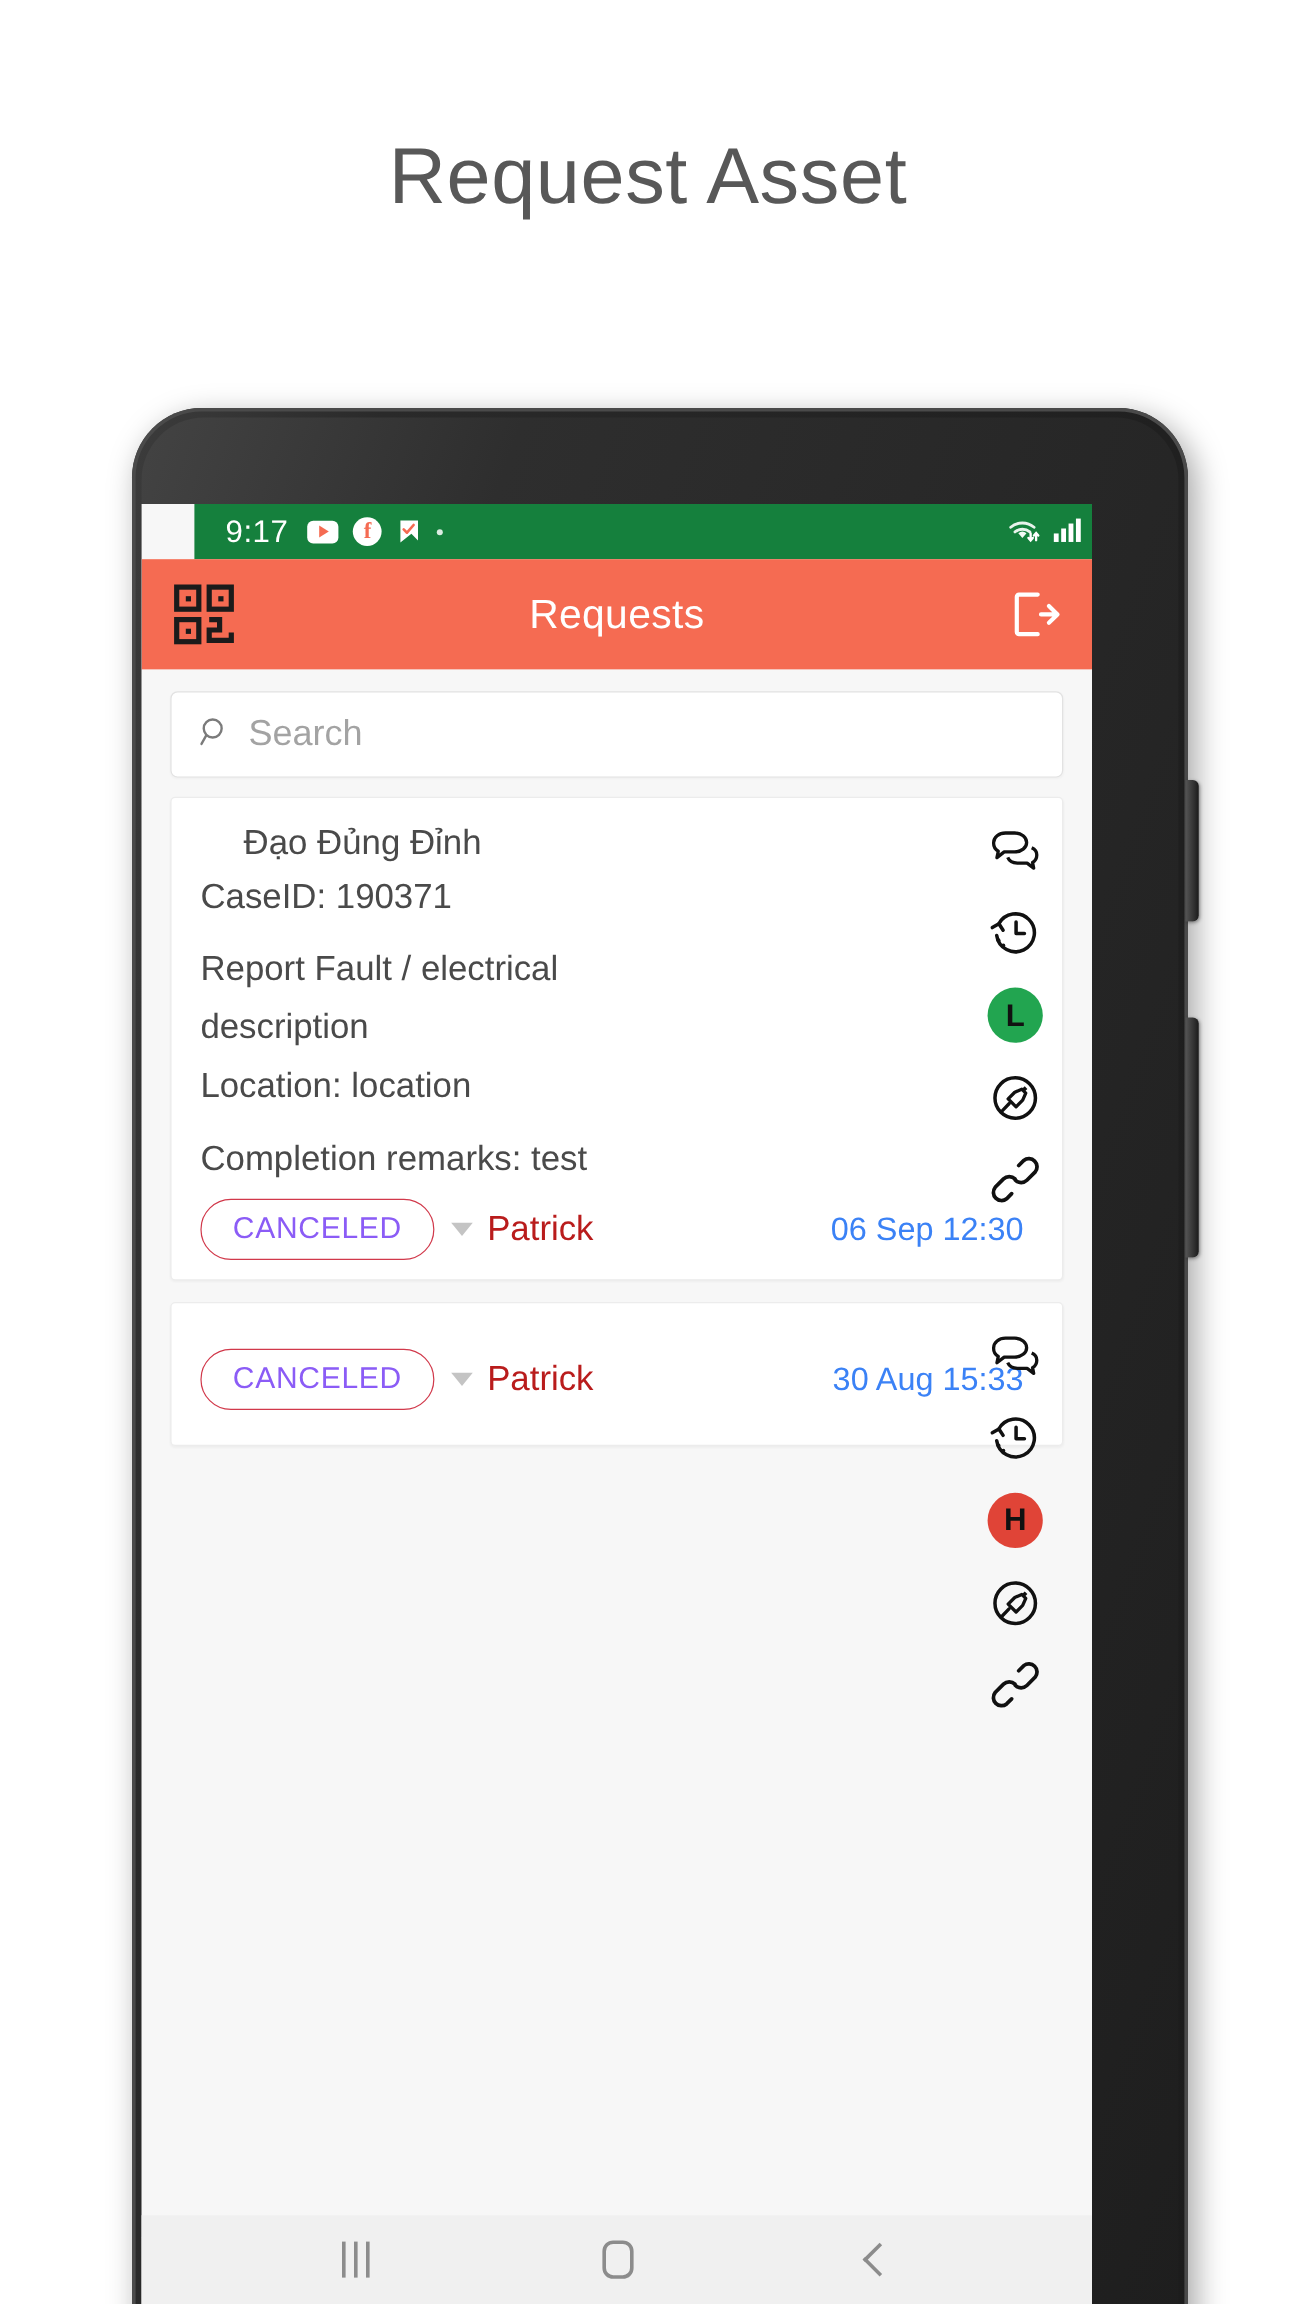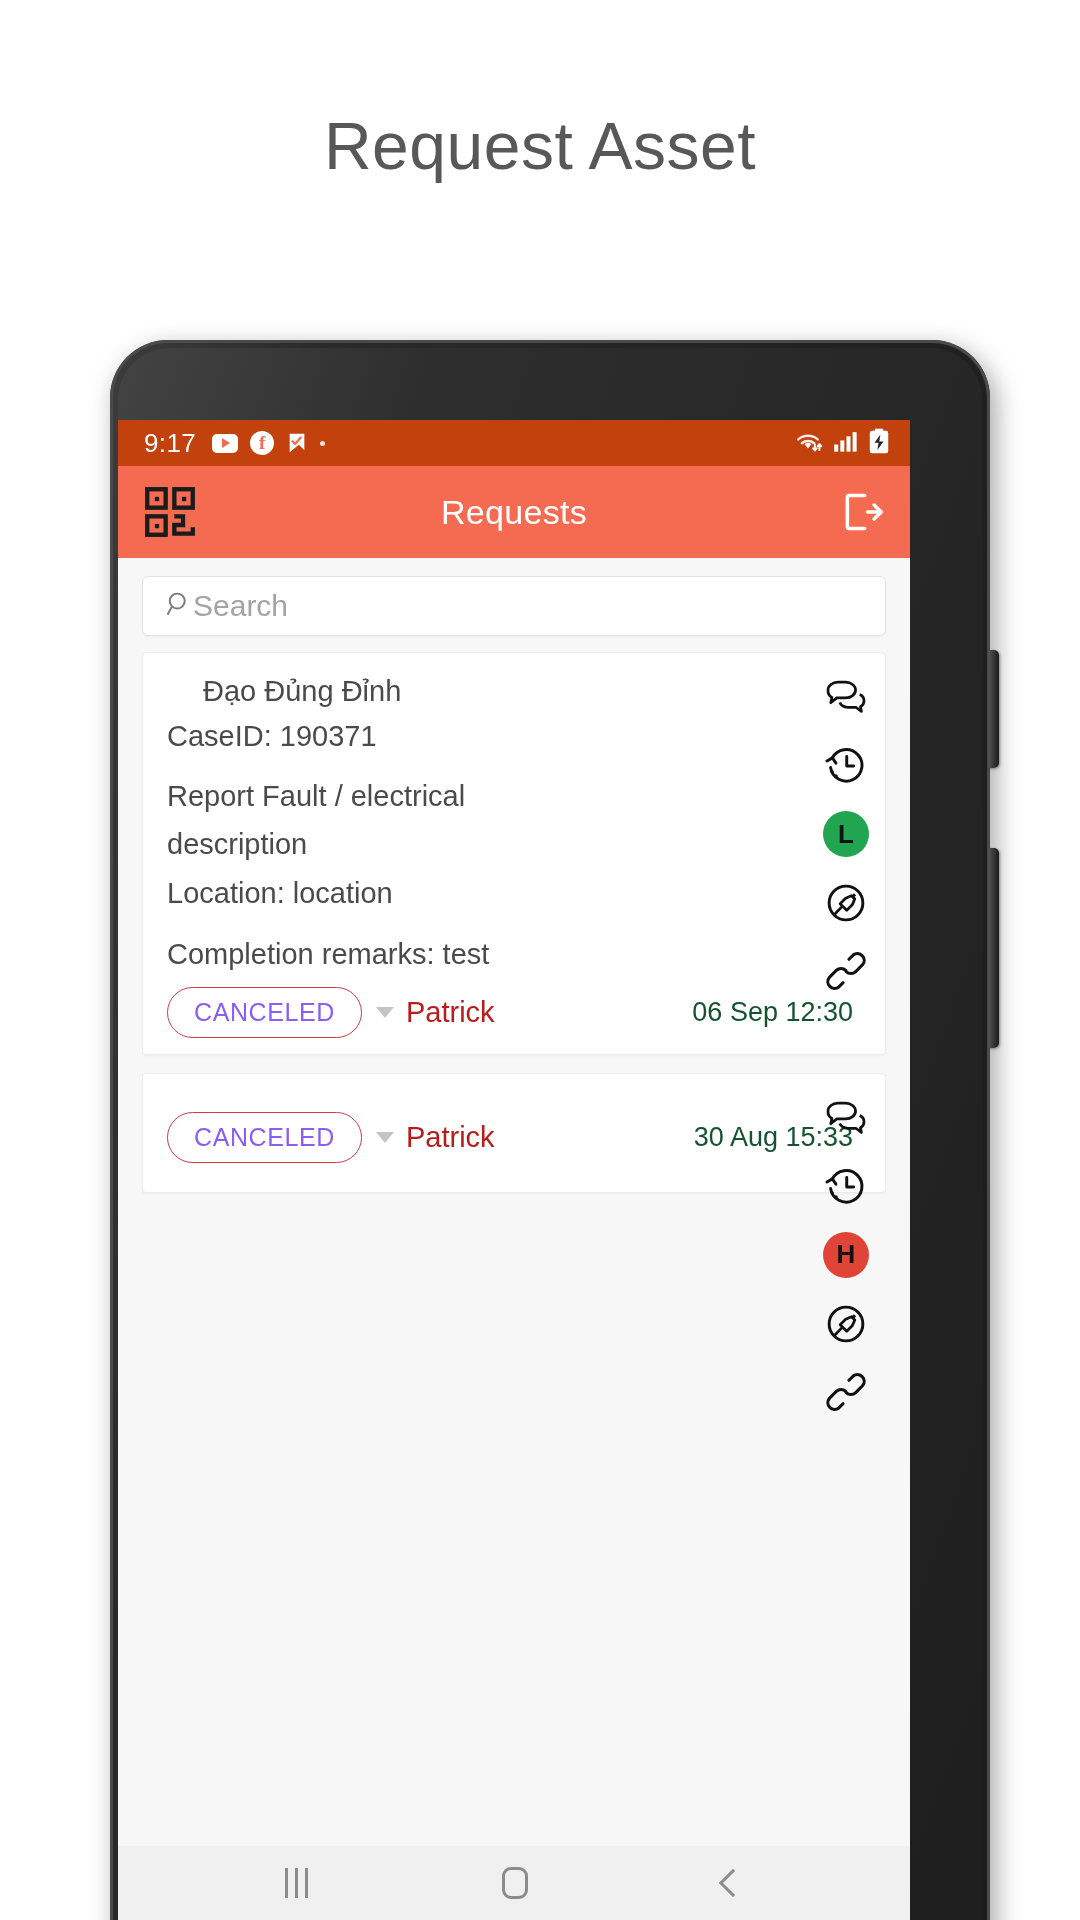--- a/index.html
+++ b/index.html
@@ -71,24 +71,25 @@
     position: absolute;
     left: 8px; top: 80px;
     width: 792px; height: 1540px;
     background: #f7f7f7;
     overflow: hidden;
   }
 
   
   .statusbar {
     height: 46px; width: 100%;
-    background: #c2410c;
+    background: #15803d;
     display: flex; align-items: center;
     padding: 0 20px 0 26px;
     color: #fff;
+    margin-left: 44px;
   }
   .sb-time { font-size: 26px; font-weight: 400; letter-spacing: 0.4px; }
   .sb-left-icons { display: flex; align-items: center; gap: 12px; margin-left: 16px; }
   .sb-spacer { flex: 1 1 auto; }
   .sb-right-icons { display: flex; align-items: center; gap: 9px; }
 
   .ico-yt {
     width: 26px; height: 19px; border-radius: 5px; background: #fff;
     position: relative;
   }
@@ -126,23 +127,23 @@
   
   .app-body {
     height: calc(100% - 46px - 92px);
     background: #f7f7f7;
     position: relative;
     overflow: hidden;
   }
 
   .search-wrap { padding: 18px 24px 0 24px; }
   .search-box {
-    height: 60px; background: #fff; border: 1px solid #e2e2e2;
+    height: 72px; background: #fff; border: 1px solid #e2e2e2;
     border-radius: 6px; display: flex; align-items: center;
-    padding: 0 22px; 
+    padding: 0 22px; gap: 14px;
     box-shadow: 0 1px 2px rgba(0,0,0,0.03);
   }
   .search-ph { font-size: 30px; color: #a3a3a3; }
 
   
   .cards { padding: 16px 24px 0 24px; }
   .card {
     background: #fff; border: 1px solid #ececec; border-radius: 4px;
     margin-bottom: 18px; padding: 22px 22px 16px 24px;
     position: relative; min-height: 120px;
@@ -161,21 +162,21 @@
     border: 1.6px solid #d1394b; color: #8b5cf6;
     border-radius: 36px; padding: 10px 26px;
     font-size: 25px; letter-spacing: .6px;
   }
   .caret {
     width: 0; height: 0; margin: 0 12px 0 14px;
     border-left: 9px solid transparent; border-right: 9px solid transparent;
     border-top: 11px solid #c4c4c4;
   }
   .assignee { font-size: 29px; color: #b91c1c; }
-  .time { margin-left: auto; font-size: 27px; color: #14532d; }
+  .time { margin-left: auto; font-size: 27px; color: #3b82f6; }
 
   
   .rail {
     position: absolute; right: 16px; top: 22px;
     display: flex; flex-direction: column; align-items: center;
     gap: 24px;
   }
   .rail-ico { width: 44px; height: 44px; display:block; }
   .prio {
     width: 46px; height: 46px; border-radius: 50%;

